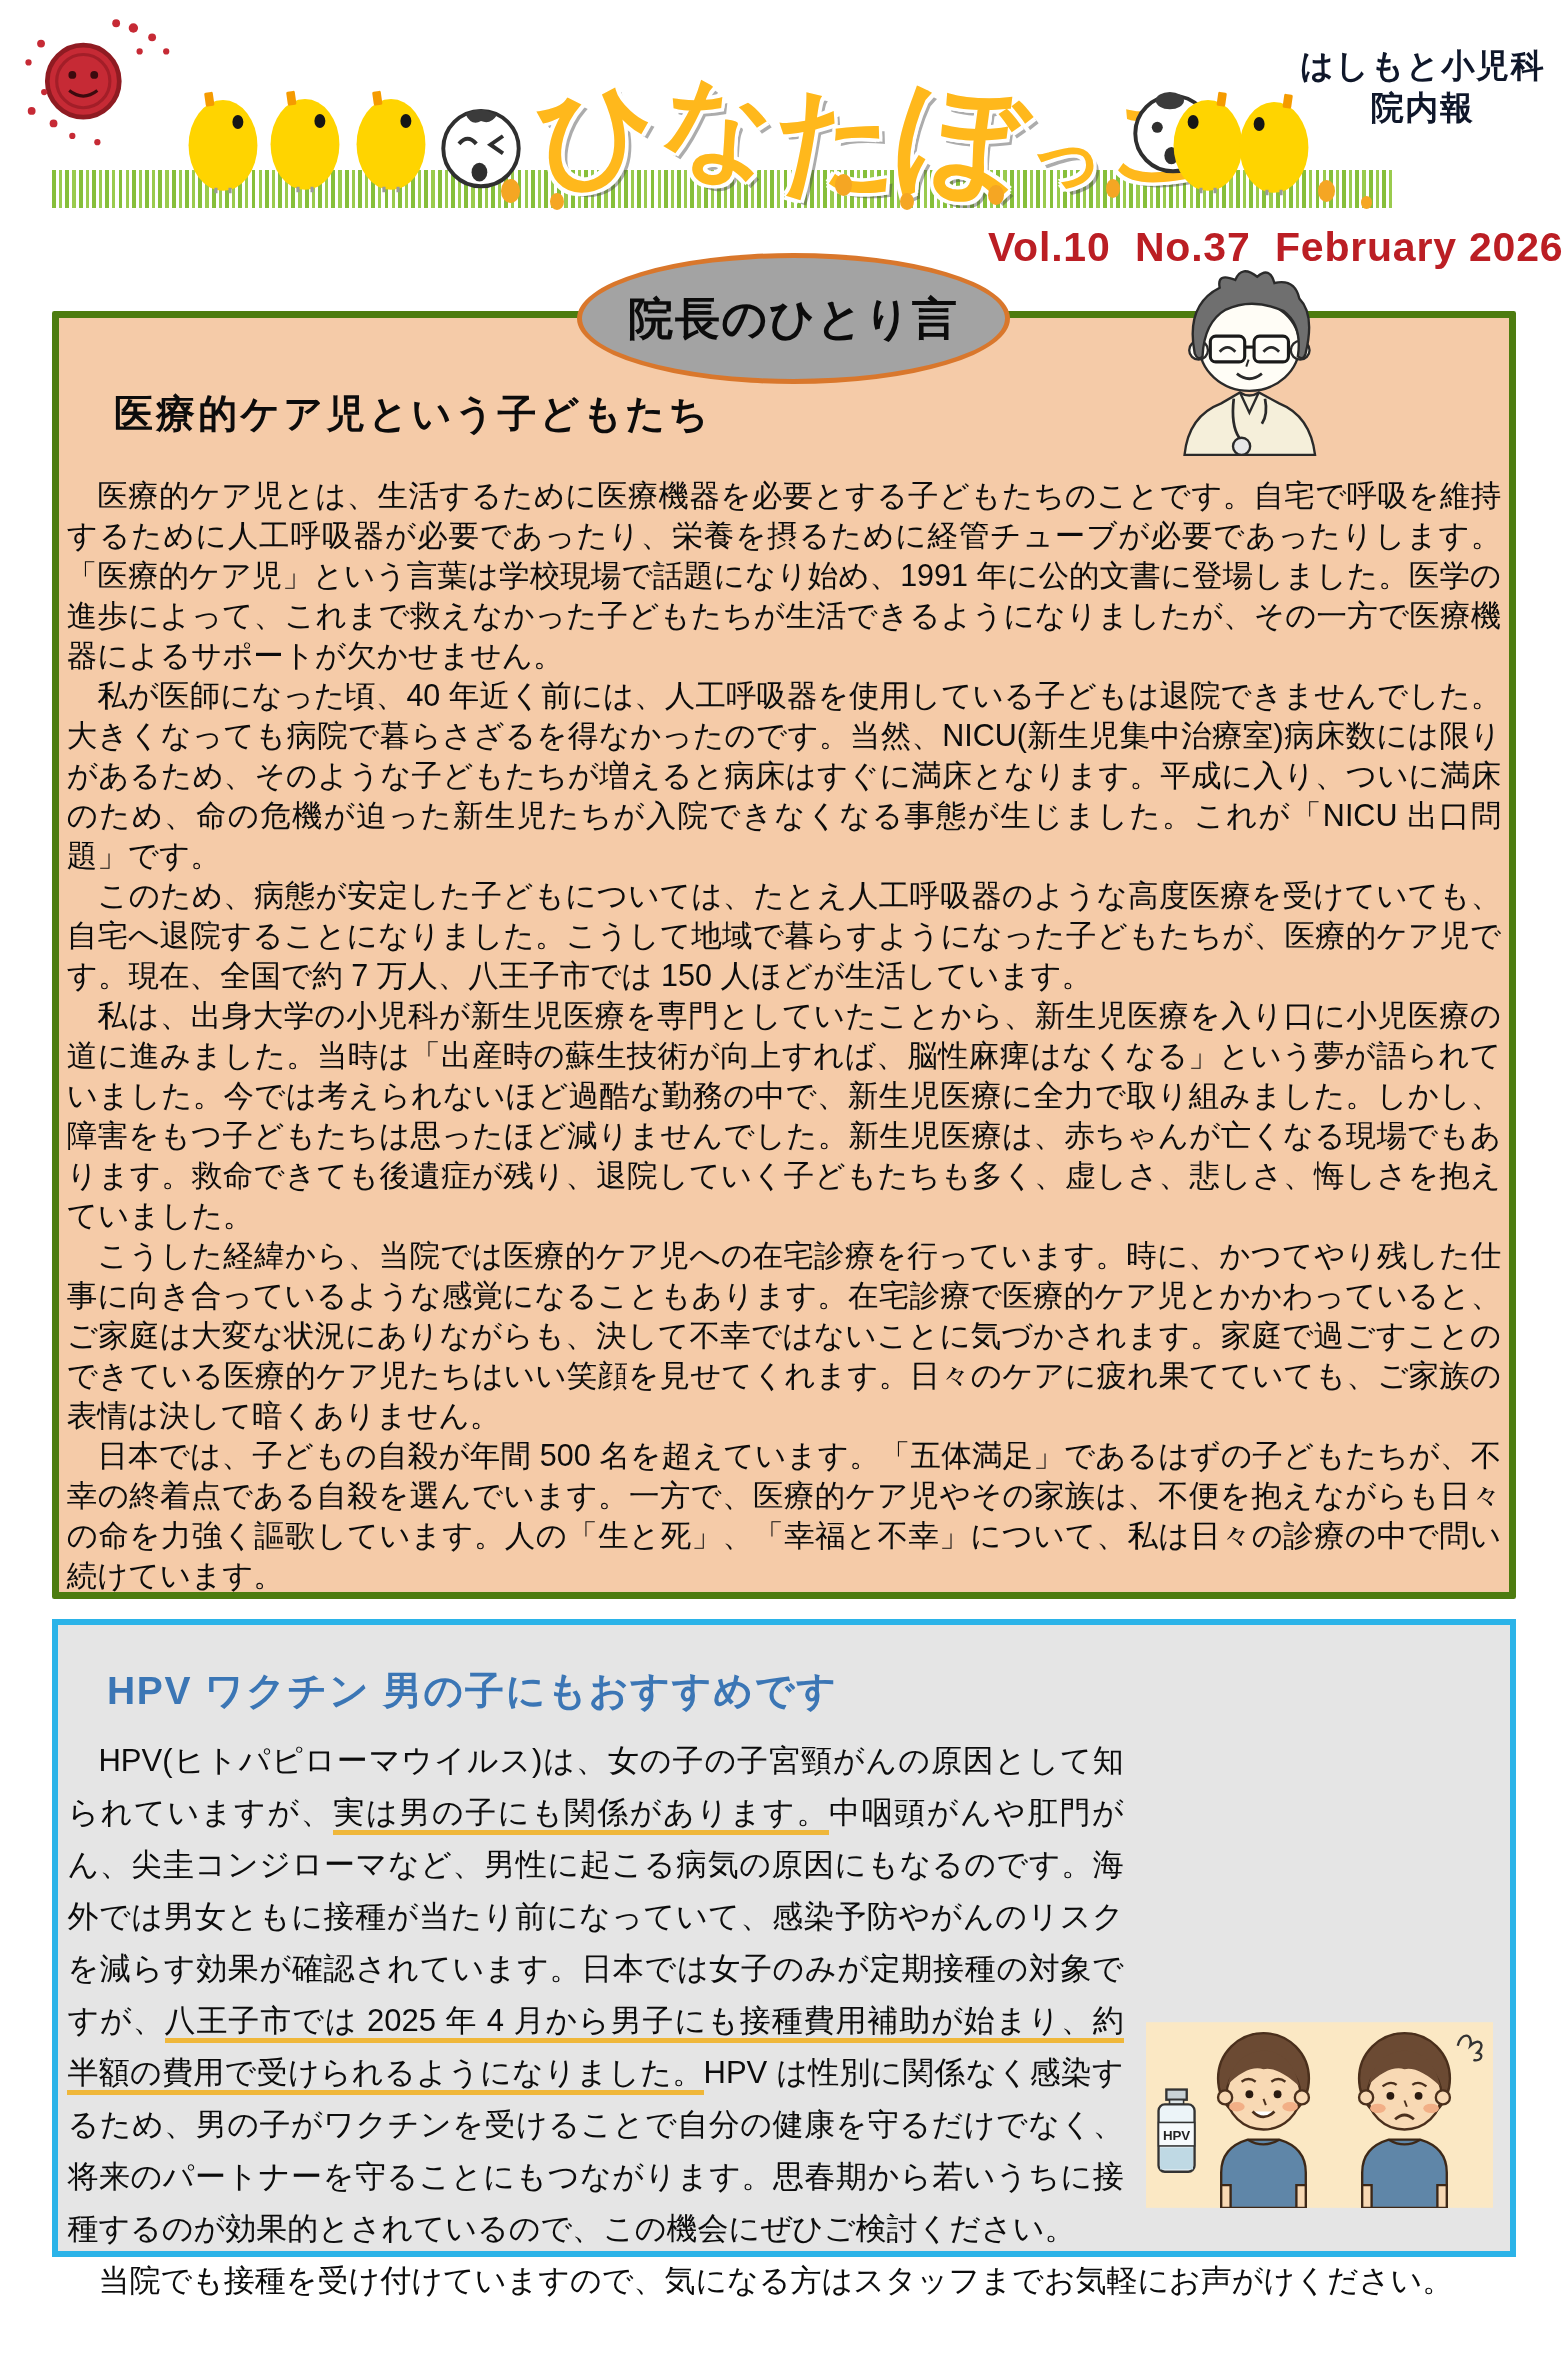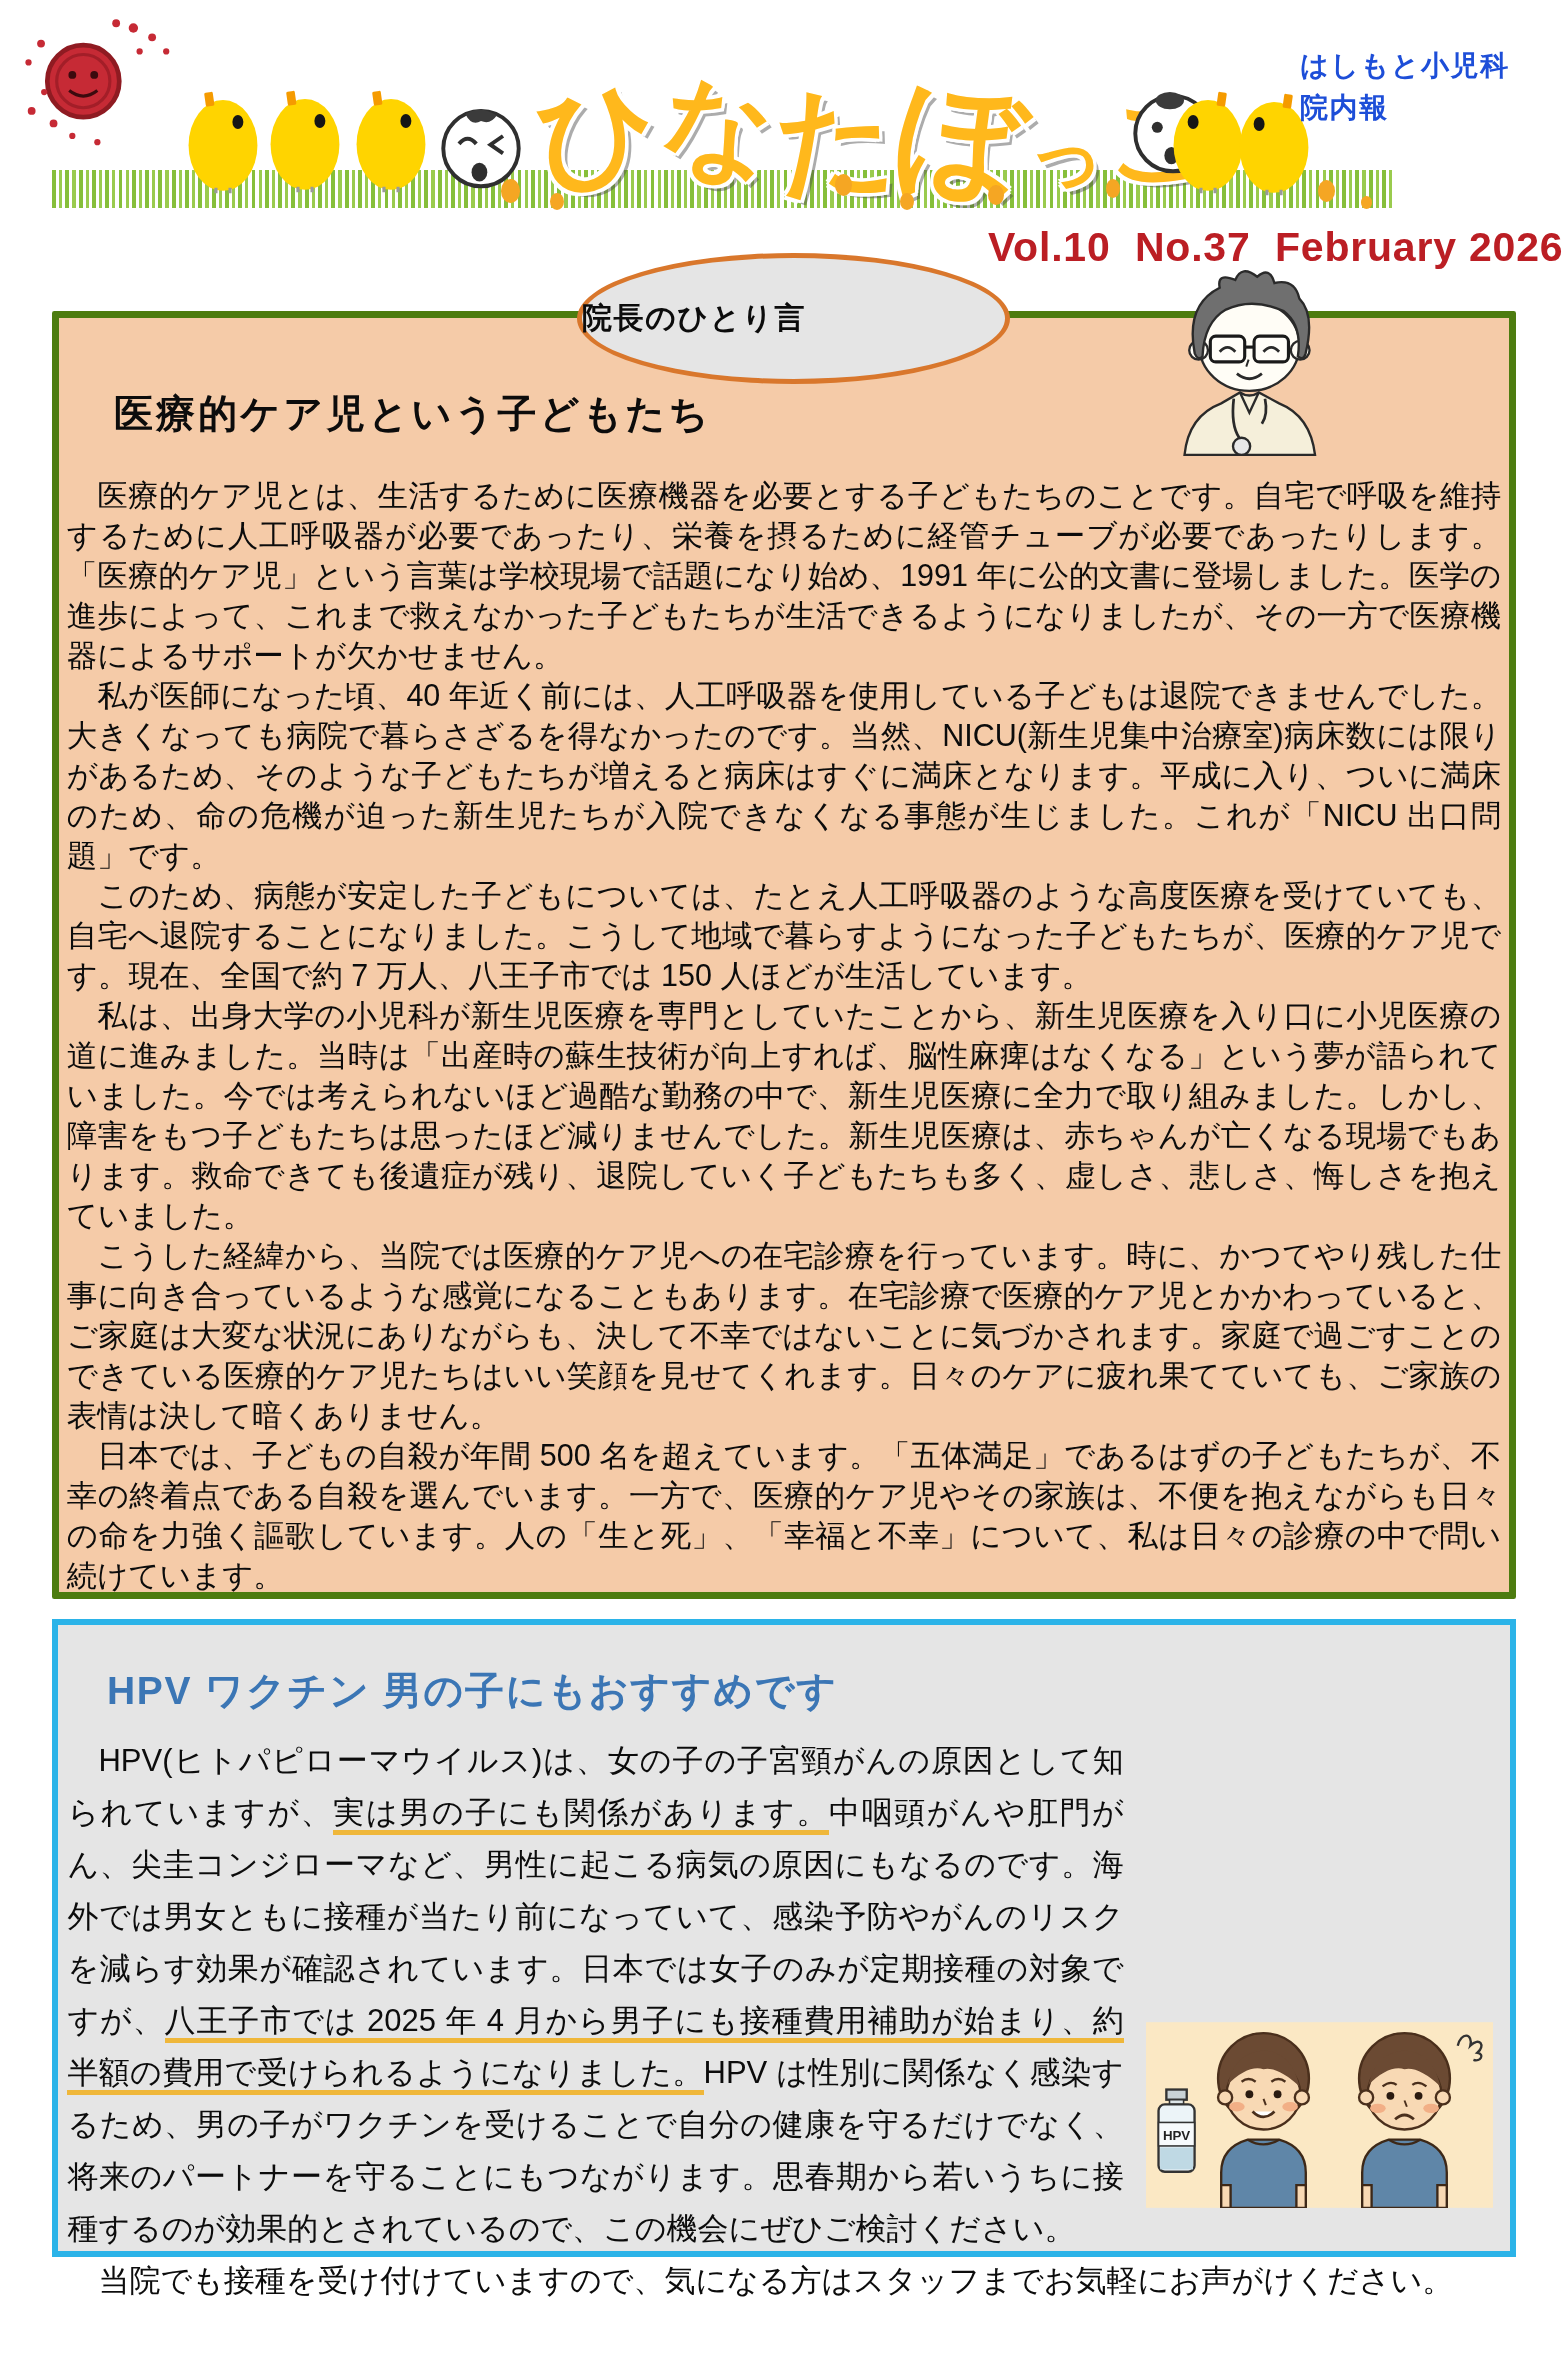--- a/index.html
+++ b/index.html
@@ -20,30 +20,30 @@
       text-shadow:3.1px 3.1px 0 #fff,-3.1px -3.1px 0 #fff,3.1px -3.1px 0 #fff,-3.1px 3.1px 0 #fff,
                   0 3.1px 0 #fff,0 -3.1px 0 #fff,3.1px 0 0 #fff,-3.1px 0 0 #fff,
                   5.5px 5.5px 0 rgba(70,70,70,.45);}
   .title-char:nth-child(1){font-size:116px;transform:rotate(-8deg) translateY(-6.3px);}
   .title-char:nth-child(2){font-size:108px;transform:rotate(6deg) translateY(-15.7px);margin-left:4.7px;}
   .title-char:nth-child(3){font-size:117px;transform:rotate(-4deg);margin-left:3.1px;}
   .title-char:nth-child(4){font-size:125px;transform:rotate(7deg) translateY(4.7px);margin-left:1.6px;}
   .title-char:nth-child(5){font-size:75px;transform:translateY(-4.7px);margin-left:3.1px;}
   .title-char:nth-child(6){font-size:99px;transform:rotate(-5deg) translateY(-9.4px);margin-left:1.6px;}
 
-  .clinic-block{position:absolute;left:1300px;top:45px;font-weight:900;font-size:28px;line-height:42px;color:#1d4ed8;letter-spacing:1.6px;}
+  .clinic-block{position:absolute;left:1300px;top:45px;font-weight:900;font-size:33px;line-height:42px;color:#0f172a;letter-spacing:1.6px;text-align:center;}
   .issue-line{position:absolute;left:988px;top:224px;font-size:41px;font-weight:700;color:#BB1E24;white-space:pre;letter-spacing:0.8px;}
 
   
   .section-orange{position:absolute;left:52px;top:311px;width:1450px;height:1274px;
         background:#F5CBA8;border:7px solid #4d7c0f;border-radius:2.3px;}
   .badge{position:absolute;left:577px;top:253px;width:433px;height:131px;z-index:3;
-        background:#e5e5e5;border:5.5px solid #D9772C;border-radius:50%;
-        display:flex;align-items:center;
-        font-size:30px;font-weight:800;color:#0c0c0c;letter-spacing:1.6px;box-sizing:border-box;}
+        background:#a3a3a3;border:5.5px solid #D9772C;border-radius:50%;
+        display:flex;align-items:center;justify-content:center;
+        font-size:45px;font-weight:800;color:#0c0c0c;letter-spacing:1.6px;box-sizing:border-box;}
   .doctor{position:absolute;left:1165px;top:258px;width:168px;height:211px;z-index:2;}
   .orange-heading{margin:69px 0 0 55px;font-size:39px;font-weight:800;letter-spacing:3.1px;color:#0c0c0c;}
   .orange-body{margin:34px 7.8px 0 7.8px;font-size:30.5px;line-height:40px;text-align:justify;color:#0c0c0c;}
   .orange-body p{margin:0;text-indent:1em;}
 
   
   .section-blue{position:absolute;left:52px;top:1619px;width:1452px;height:626px;
         background:#e5e5e5;border:6.3px solid #2BB3E8;}
   .blue-heading{margin:39px 0 0 49px;font-size:39px;font-weight:800;color:#3B76B5;letter-spacing:1.6px;}
   .blue-body{margin:17px 9.4px 0 9.4px;font-size:31px;line-height:52px;text-align:justify;color:#0c0c0c;}

